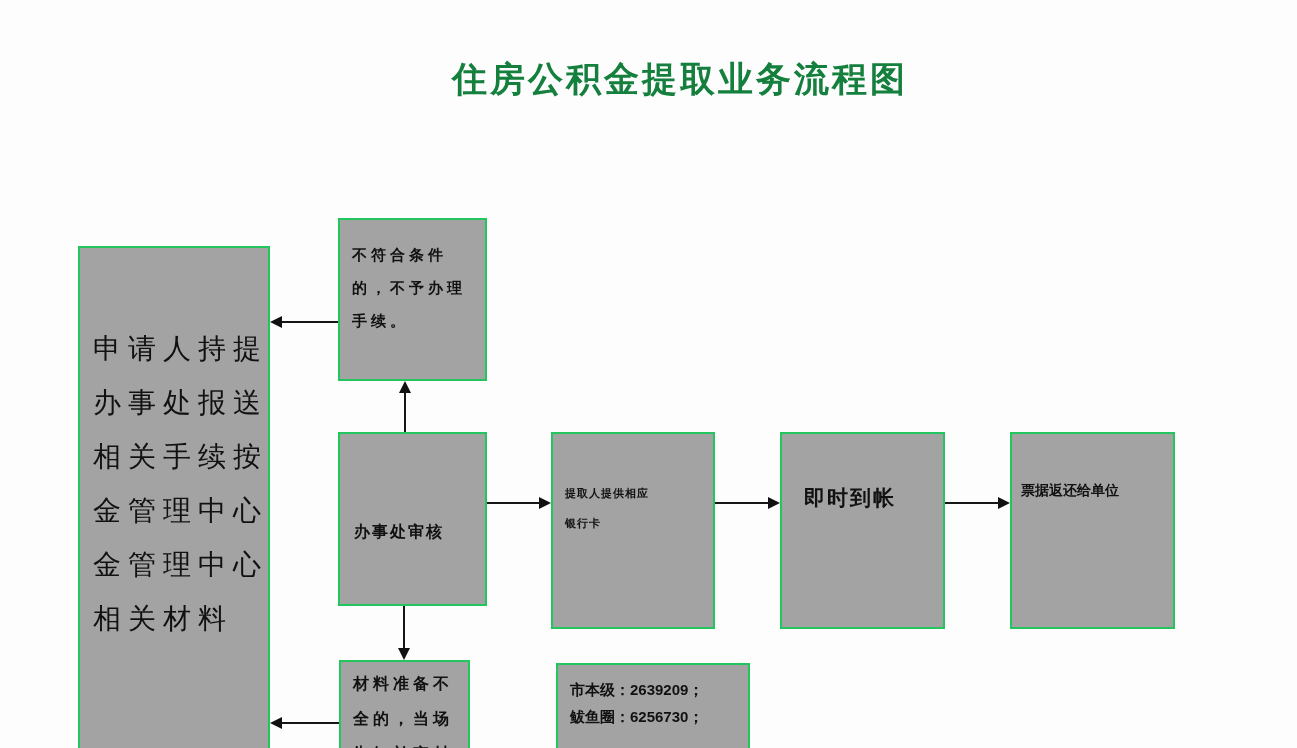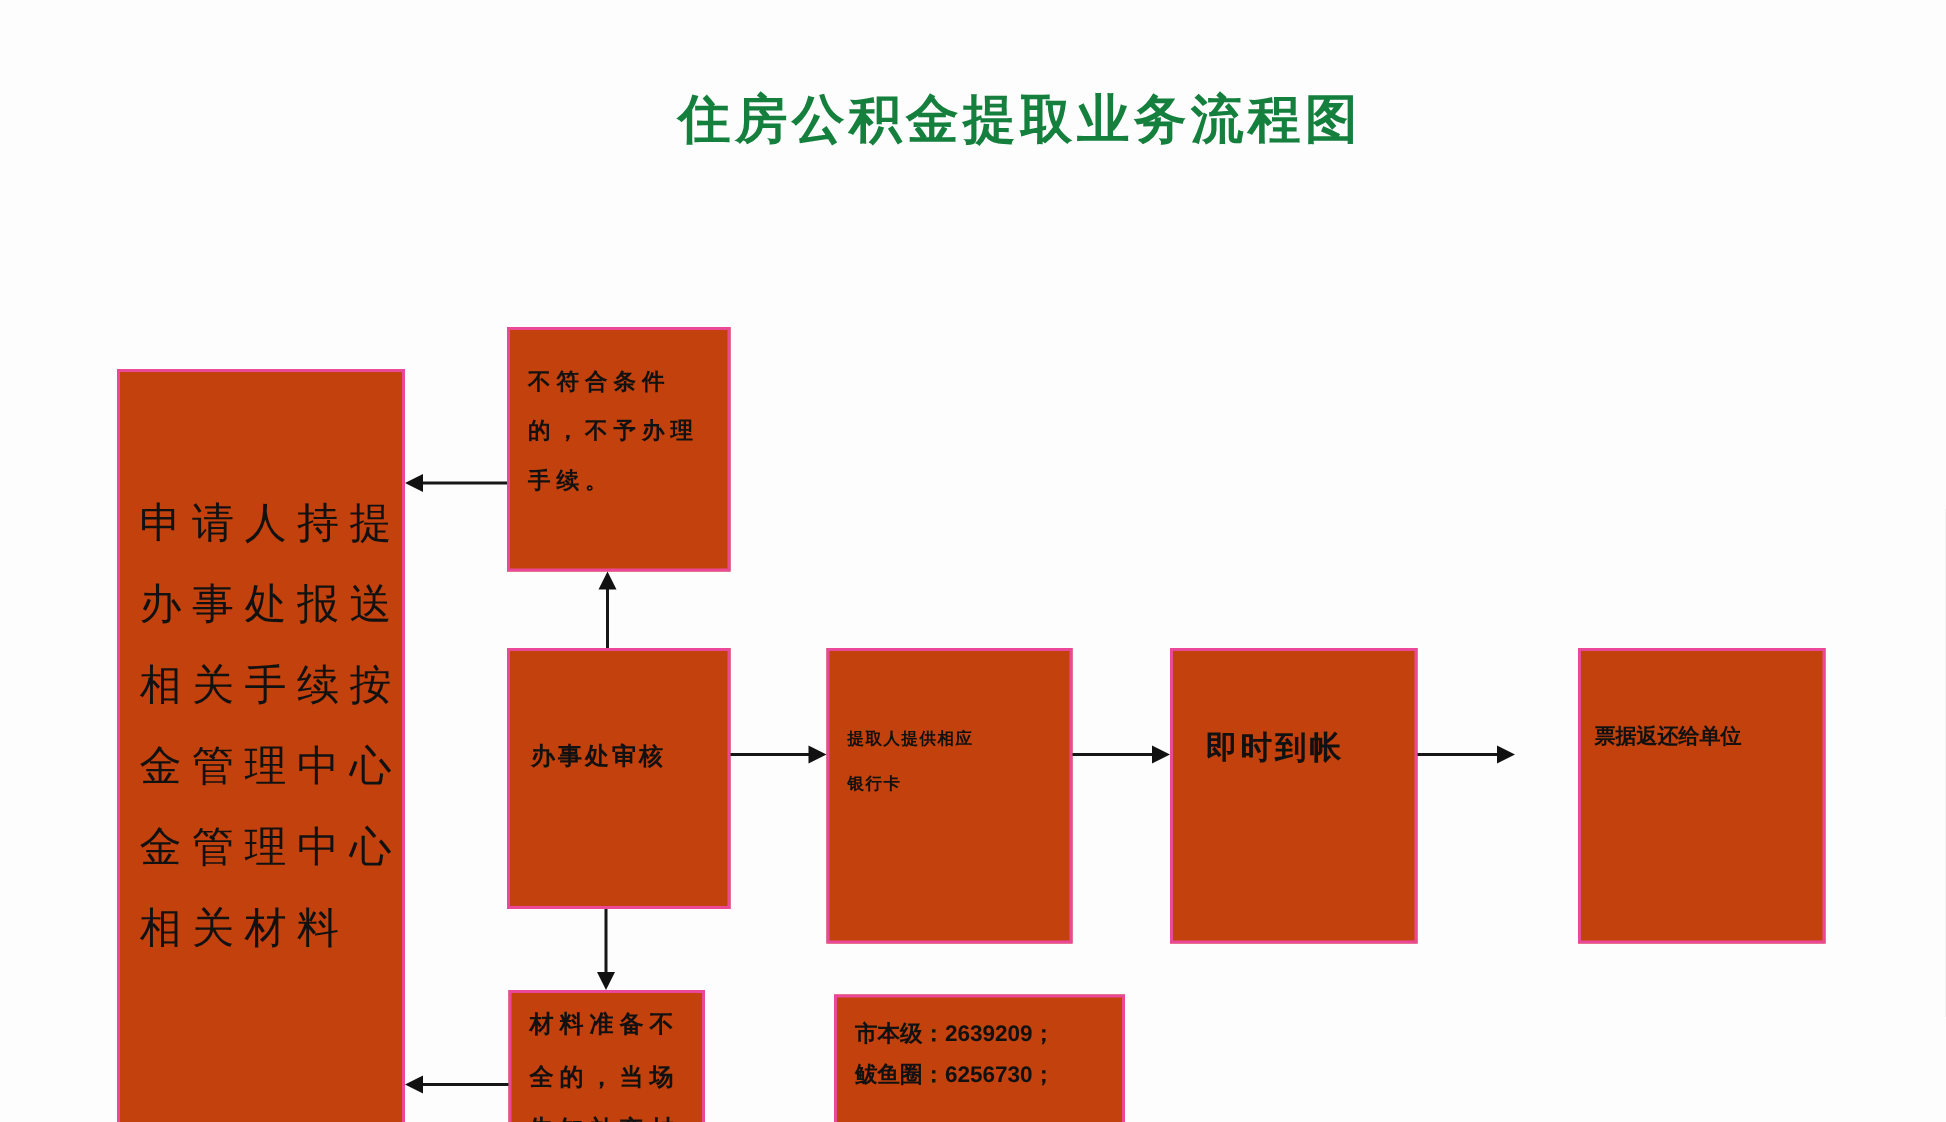--- a/index.html
+++ b/index.html
@@ -12,43 +12,43 @@
     color:#111;
   }
   .title{
     position:absolute;left:63px;top:56px;width:1234px;
     text-align:center;
     font-size:35px;font-weight:bold;letter-spacing:3px;
     color:#15803d;
   }
   .box{
     position:absolute;
-    border:2px solid #ec4899;
-    background:#c2410c;
+    border:2px solid #22c55e;
+    background:#a3a3a3;
     box-sizing:border-box;
   }
   .box .ln{white-space:nowrap;}
   
   .applicant{left:78px;top:246px;width:192px;height:600px;
     padding:74px 0 0 13px;font-size:28px;line-height:54px;letter-spacing:7px;font-weight:normal;}
   
   .reject{left:338px;top:218px;width:149px;height:163px;
     padding:18px 0 0 12px;font-size:15px;line-height:33px;letter-spacing:4px;font-weight:bold;}
   
   .review{left:338px;top:432px;width:149px;height:174px;
-    padding:60px 0 0 14px;font-size:16px;letter-spacing:2px;font-weight:bold;}
+    padding:88px 0 0 14px;font-size:16px;letter-spacing:2px;font-weight:bold;}
   
   .bankcard{left:551px;top:432px;width:164px;height:197px;
     padding:44px 0 0 12px;font-size:11px;line-height:30px;letter-spacing:1px;font-weight:bold;}
   
   .instant{left:780px;top:432px;width:165px;height:197px;
     padding:50px 0 0 22px;font-size:21px;letter-spacing:2px;font-weight:bold;}
   
   .receipt{left:1010px;top:432px;width:165px;height:197px;
-    padding:48px 0 0 9px;font-size:14px;letter-spacing:0px;font-weight:bold;margin-left:42px;}
+    padding:48px 0 0 9px;font-size:14px;letter-spacing:0px;font-weight:bold;}
   
   .incomplete{left:339px;top:660px;width:131px;height:120px;
     padding:4px 0 0 12px;font-size:16px;line-height:35px;letter-spacing:4px;font-weight:bold;}
   
   .phone{left:556px;top:663px;width:194px;height:115px;
     padding:11px 0 0 12px;font-size:15px;line-height:27px;letter-spacing:0px;font-weight:bold;}
   
   .h-line{position:absolute;height:2px;background:#161616;}
   .v-line{position:absolute;width:2px;background:#161616;}
   .arr{position:absolute;width:0;height:0;}

